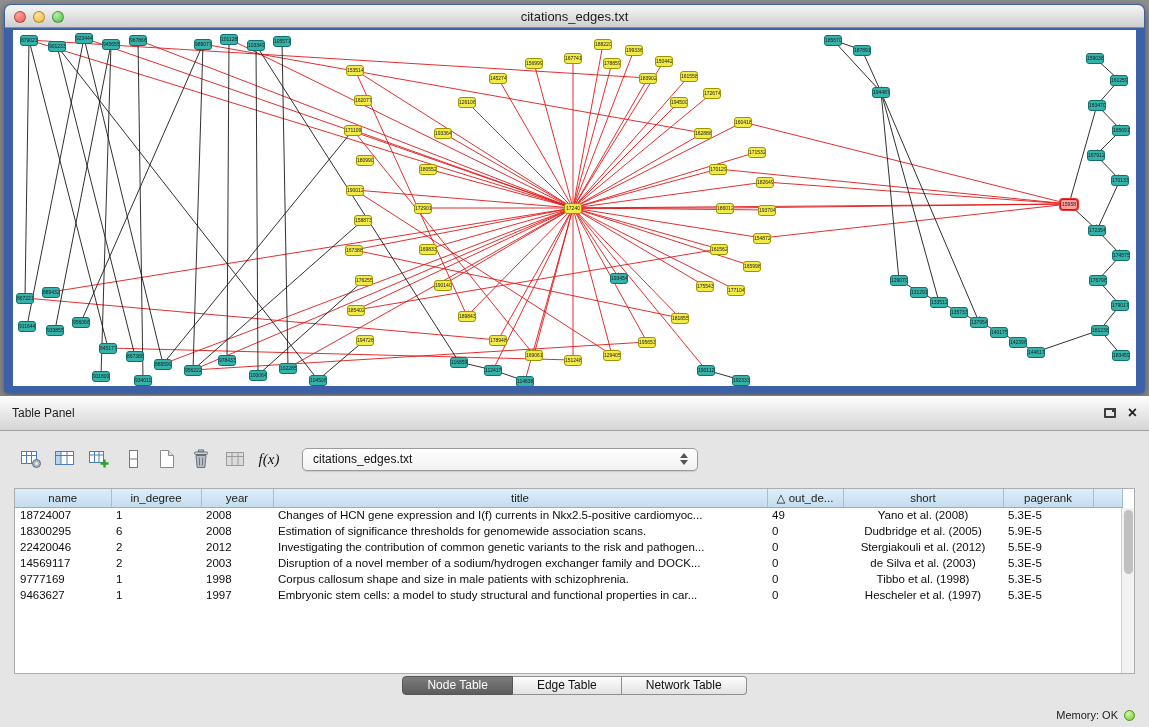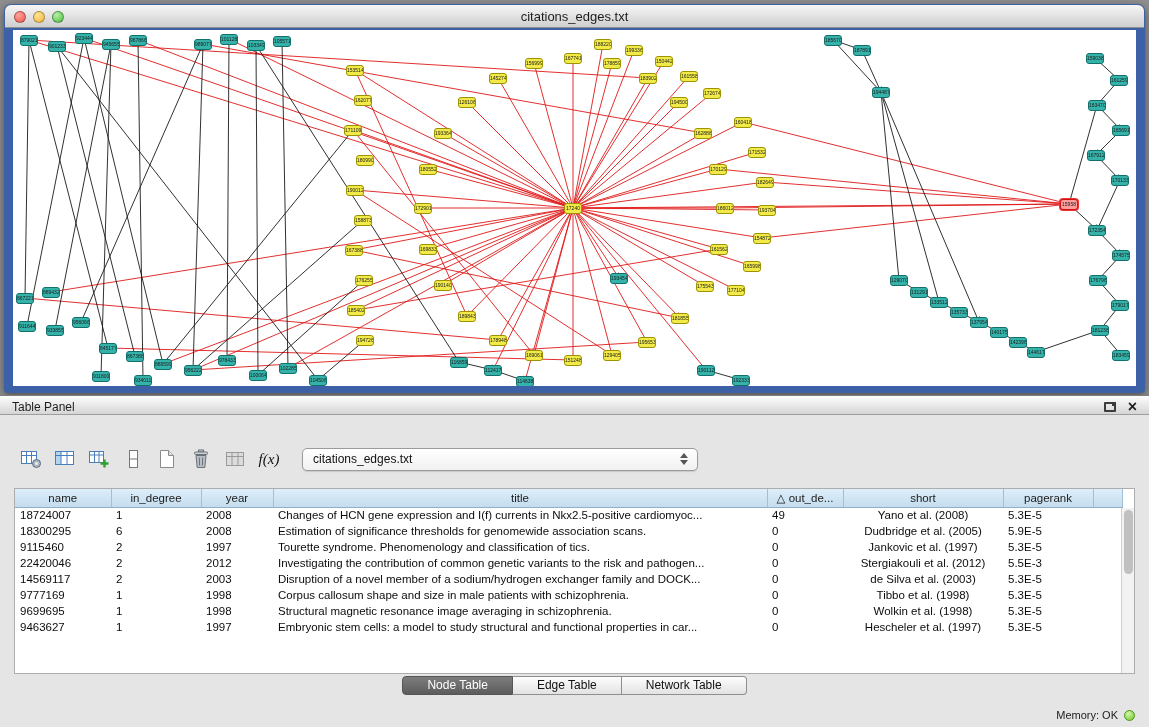--- a/index.html
+++ b/index.html
@@ -20,21 +20,21 @@
   .gnode{position:absolute;width:18px;height:11px;border:1px solid #555;border-radius:3px;font-size:5px;line-height:9px;text-align:center;overflow:hidden;color:#1c1c1c;cursor:default}
   .gnode.y{border-color:#9d9300}
   .gnode.t{border-color:#11706a}
   .gnode.p{border-color:#cc1414;box-shadow:0 0 0 1px #e33}
 
   
   .grip{position:absolute;left:570px;top:396px;width:7px;height:7px;border-radius:50%;background:#898989;border:1px solid #6c6c6c}
 
   
   .table-panel{position:absolute;left:0;top:395px;width:1149px;height:332px;background:#e5e5e5;border-top:1px solid #7d7d7d}
-  .panel-header{height:19px;background:linear-gradient(#fdfdfd,#d5d5d5);border-bottom:1px solid #9e9e9e;display:flex;align-items:flex-end;padding:0 12px;font-size:12px;color:#1f1f1f}
+  .panel-header{height:35px;background:linear-gradient(#fdfdfd,#d5d5d5);border-bottom:1px solid #9e9e9e;display:flex;align-items:center;padding:0 12px;font-size:12px;color:#1f1f1f}
   .ph-icons{margin-left:auto;display:flex;gap:12px;align-items:center}
   .float-ic{width:12px;height:10px;border:2px solid #3c3c3c;border-radius:1px;position:relative}
   .float-ic::after{content:"";position:absolute;right:-2px;top:-2px;width:4px;height:4px;background:#3c3c3c}
   .close-x{font-size:16px;font-weight:bold;color:#1f1f1f;line-height:14px}
 
   .toolbar{position:absolute;left:0;top:50px;display:flex;align-items:center;padding-left:16px}
   .tbtn{width:30px;height:26px;background:none;border:0;display:flex;align-items:center;justify-content:center;margin-right:4px}
   .tbtn.fx{font-family:"Liberation Serif",serif;font-style:italic;font-size:15px;color:#111}
   .combo{width:396px;height:23px;background:linear-gradient(#fff,#f1f1f1);border:1px solid #9b9b9b;border-radius:5px;margin-left:14px;display:flex;align-items:center;padding:0 24px 0 10px;font-size:12px;color:#111;position:relative;box-shadow:0 1px 1px rgba(0,0,0,.12)}
   .combo-arrows{position:absolute;right:9px;top:4px;display:flex;flex-direction:column;gap:2px}
@@ -412,37 +412,27 @@
             <td>18300295</td>
             <td>6</td>
             <td>2008</td>
             <td>Estimation of significance thresholds for genomewide association scans.</td>
             <td>0</td>
             <td class="c-short">Dudbridge et al. (2005)</td>
             <td>5.9E-5</td>
             <td></td>
           </tr>
           <tr>
-            <td>9115460</td>
-            <td>2</td>
-            <td>1997</td>
-            <td>Tourette syndrome. Phenomenology and classification of tics.</td>
-            <td>0</td>
-            <td class="c-short">Jankovic et al. (1997)</td>
-            <td>5.3E-5</td>
-            <td></td>
-          </tr>
-          <tr>
             <td>22420046</td>
             <td>2</td>
             <td>2012</td>
             <td>Investigating the contribution of common genetic variants to the risk and pathogen...</td>
             <td>0</td>
             <td class="c-short">Stergiakouli et al. (2012)</td>
-            <td>5.5E-3</td>
+            <td>5.5E-9</td>
             <td></td>
           </tr>
           <tr>
             <td>14569117</td>
             <td>2</td>
             <td>2003</td>
             <td>Disruption of a novel member of a sodium/hydrogen exchanger family and DOCK...</td>
             <td>0</td>
             <td class="c-short">de Silva et al. (2003)</td>
             <td>5.3E-5</td>
@@ -452,30 +442,20 @@
             <td>9777169</td>
             <td>1</td>
             <td>1998</td>
             <td>Corpus callosum shape and size in male patients with schizophrenia.</td>
             <td>0</td>
             <td class="c-short">Tibbo et al. (1998)</td>
             <td>5.3E-5</td>
             <td></td>
           </tr>
           <tr>
-            <td>9699695</td>
-            <td>1</td>
-            <td>1998</td>
-            <td>Structural magnetic resonance image averaging in schizophrenia.</td>
-            <td>0</td>
-            <td class="c-short">Wolkin et al. (1998)</td>
-            <td>5.3E-5</td>
-            <td></td>
-          </tr>
-          <tr>
             <td>9463627</td>
             <td>1</td>
             <td>1997</td>
             <td>Embryonic stem cells: a model to study structural and functional properties in car...</td>
             <td>0</td>
             <td class="c-short">Hescheler et al. (1997)</td>
             <td>5.3E-5</td>
             <td></td>
           </tr>
         </tbody>

